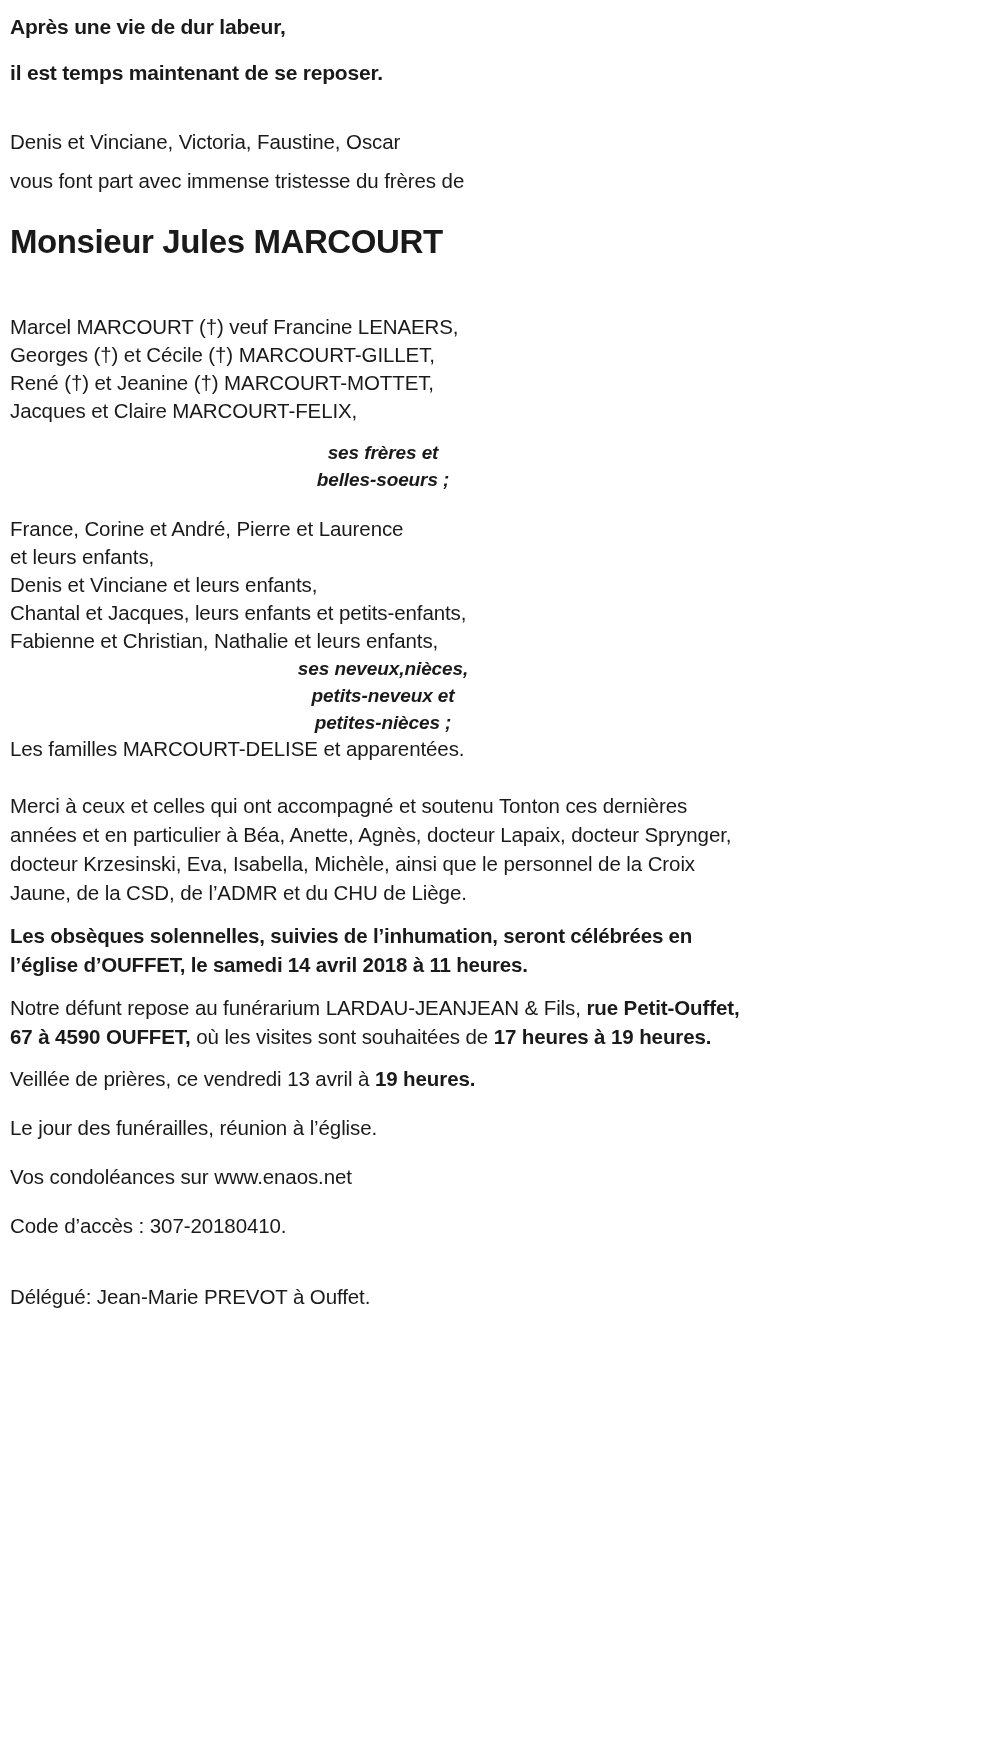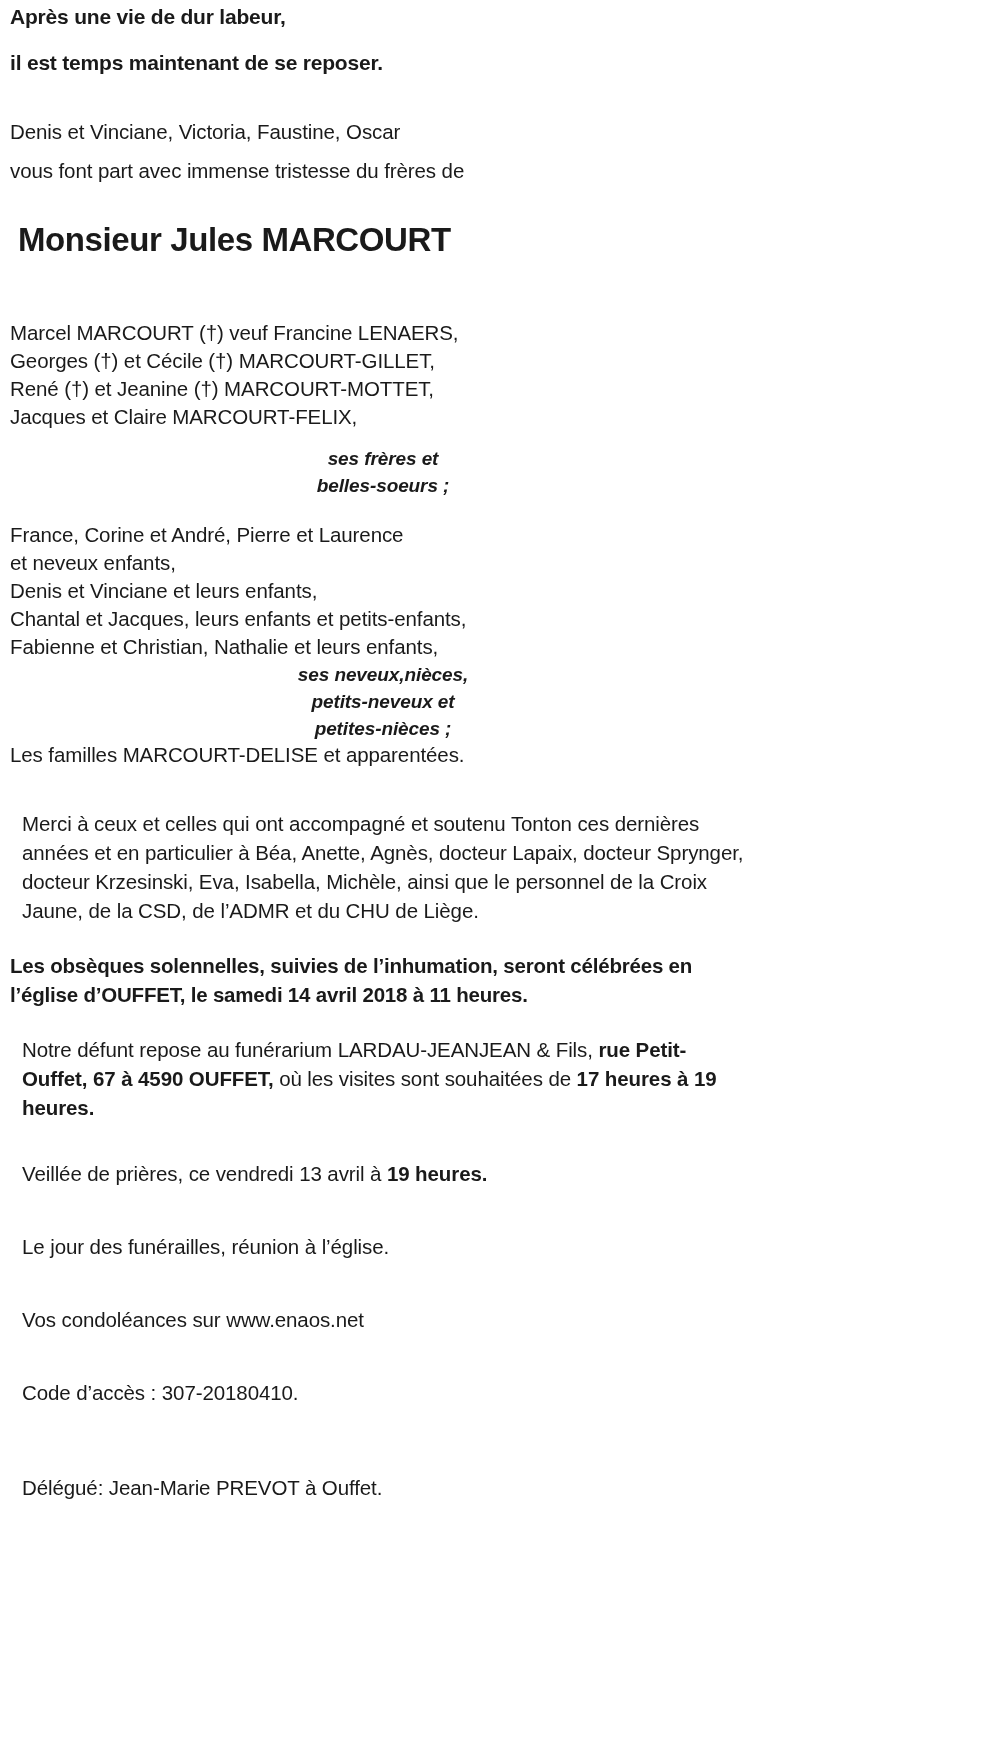--- a/index.html
+++ b/index.html
@@ -12,21 +12,21 @@
     width: 1000px;
     height: 1760px;
     font-family: "Liberation Sans", "DejaVu Sans", sans-serif;
     color: #1a1a1a;
     overflow: hidden;
   }
   .notice {
     box-sizing: border-box;
     width: 864px;
     min-height: 1760px;
-    padding: 4px 108px 10px 10px;
+    padding: 14px 108px 10px 10px;
     position: relative;
   }
   
   .line {
     font-size: 20.5px;
     line-height: 25px;
     letter-spacing: -0.1px;
     white-space: pre-wrap;
   }
   .intro-bold {
@@ -41,21 +41,21 @@
   .gap-lg { height: 44px; }
   .gap-md { height: 30px; }
   .gap-sm { height: 22px; }
   .gap-xs { height: 14px; }
 
   .deceased-name {
     font-size: 33px;
     font-weight: bold;
     letter-spacing: -0.4px;
     line-height: 38px;
-    margin: 8px;
+    margin: 0;
   }
 
   .para {
     font-size: 20.5px;
     line-height: 27px;
     letter-spacing: -0.1px;
     margin: 0;
   }
 
   .block-lines {
@@ -79,21 +79,21 @@
     font-size: 20.5px;
     font-weight: bold;
     line-height: 29px;
     letter-spacing: -0.2px;
     margin: 0;
   }
   .notice-para {
     font-size: 20.5px;
     line-height: 29px;
     letter-spacing: -0.1px;
-    margin: 12px;
+    margin: 0;
   }
   .tight { line-height: 27px; }
 </style>
 </head>
 <body>
 
 <div class="notice">
 
   <div class="intro-bold">Après une vie de dur labeur,</div>
   <div class="intro-bold second">il est temps maintenant de se reposer.</div>
@@ -124,21 +124,21 @@
 
   <div class="relation">
     <span class="entry">ses frères et</span>
     <span class="entry">belles-soeurs ;</span>
   </div>
 
   <div class="gap-sm"></div>
 
   <div class="block-lines">
     <span class="entry">France, Corine et André, Pierre et Laurence</span>
-    <span class="entry">et neveux enfants,</span>
+    <span class="entry">et leurs enfants,</span>
     <span class="entry">Denis et Vinciane et leurs enfants,</span>
     <span class="entry">Chantal et Jacques, leurs enfants et petits-enfants,</span>
     <span class="entry">Fabienne et Christian, Nathalie et leurs enfants,</span>
   </div>
 
   <div class="relation">
     <span class="entry">ses neveux,nièces,</span>
     <span class="entry">petits-neveux et</span>
     <span class="entry">petites-nièces ;</span>
   </div>

